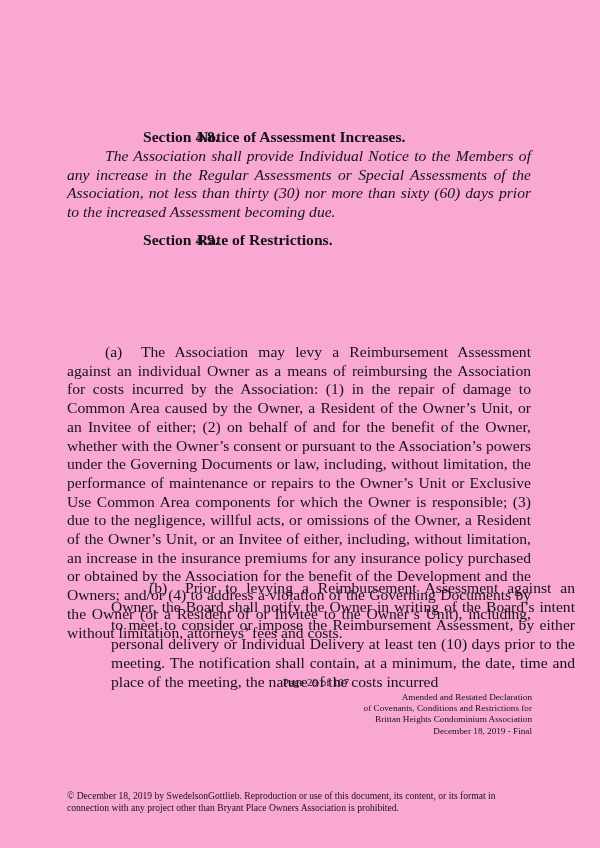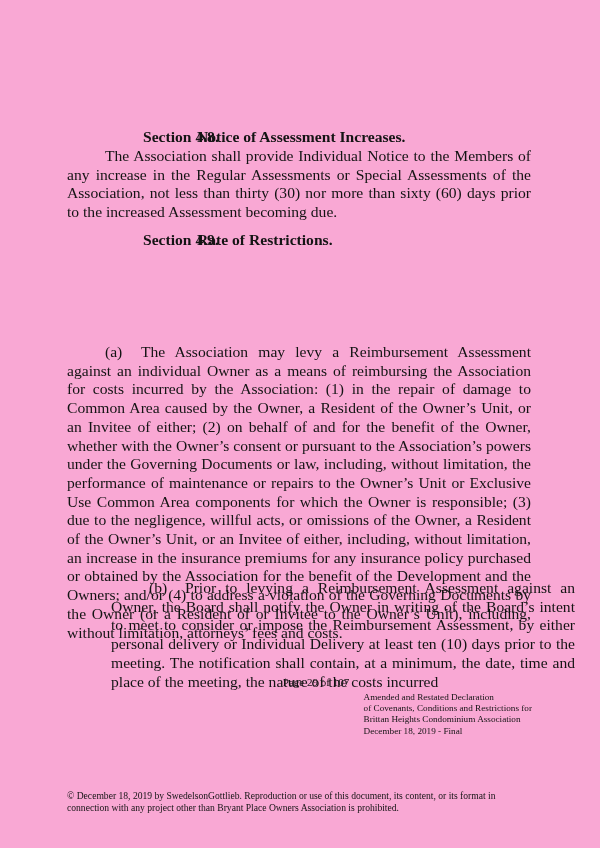--- a/index.html
+++ b/index.html
@@ -67,21 +67,21 @@
       width: 600px;
       text-align: center;
       font-size: 11px;
       line-height: 13px;
       padding-left: 16px;
     }
     .footer-right {
       position: absolute;
       right: 68px;
       top: 692px;
-      text-align: left;
+      text-align: right;
       font-size: 9.2px;
       line-height: 11.2px;
     }
     .copyright {
       position: absolute;
       left: 67px;
       top: 744px;
       width: 470px;
       font-weight: normal;
       font-size: 9.6px;
@@ -90,21 +90,21 @@
     }
   </style>
 </head>
 <body>
 
 <div class="page">
 
   <div class="heading" style="top:128px;">
     <span class="num">Section 4.8.</span><span>Notice of Assessment Increases.</span>
   </div>
-  <div class="content" style="top:147px;">
+  <div class="content" style="top:147px;font-style:italic;">
     <p class="body">The Association shall provide Individual Notice to the Members of any increase in the Regular Assessments or Special Assessments of the Association, not less than thirty (30) nor more than sixty (60) days prior to the increased Assessment becoming due.</p>
   </div>
 
   <div class="heading" style="top:231px;">
     <span class="num">Section 4.9.</span><span>Rate of Restrictions.</span>
   </div>
 
 
   <div class="content" style="top:343px;">
     <p class="sub"><span class="label">(a)</span><span>The Association may levy a Reimbursement Assessment against an individual Owner as a means of reimbursing the Association for costs incurred by the Association: (1) in the repair of damage to Common Area caused by the Owner, a Resident of the Owner’s Unit, or an Invitee of either; (2) on behalf of and for the benefit of the Owner, whether with the Owner’s consent or pursuant to the Association’s powers under the Governing Documents or law, including, without limitation, the performance of maintenance or repairs to the Owner’s Unit or Exclusive Use Common Area components for which the Owner is responsible; (3) due to the negligence, willful acts, or omissions of the Owner, a Resident of the Owner’s Unit, or an Invitee of either, including, without limitation, an increase in the insurance premiums for any insurance policy purchased or obtained by the Association for the benefit of the Development and the Owners; and/or (4) to address a violation of the Governing Documents by the Owner (or a Resident of or Invitee to the Owner’s Unit), including, without limitation, attorneys’ fees and costs.</span></p>

